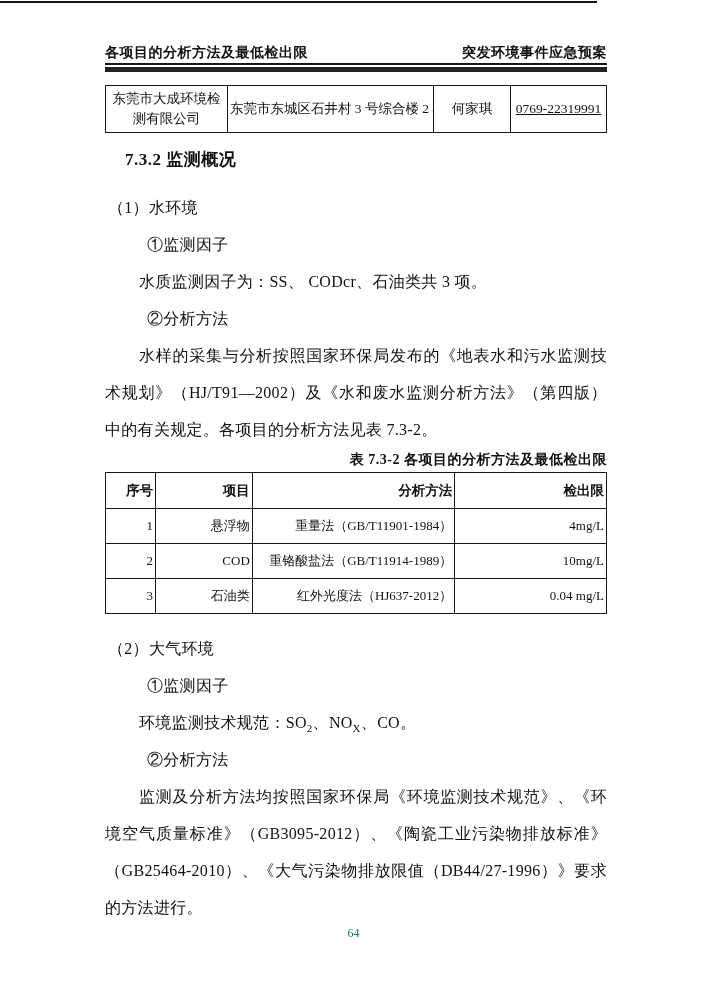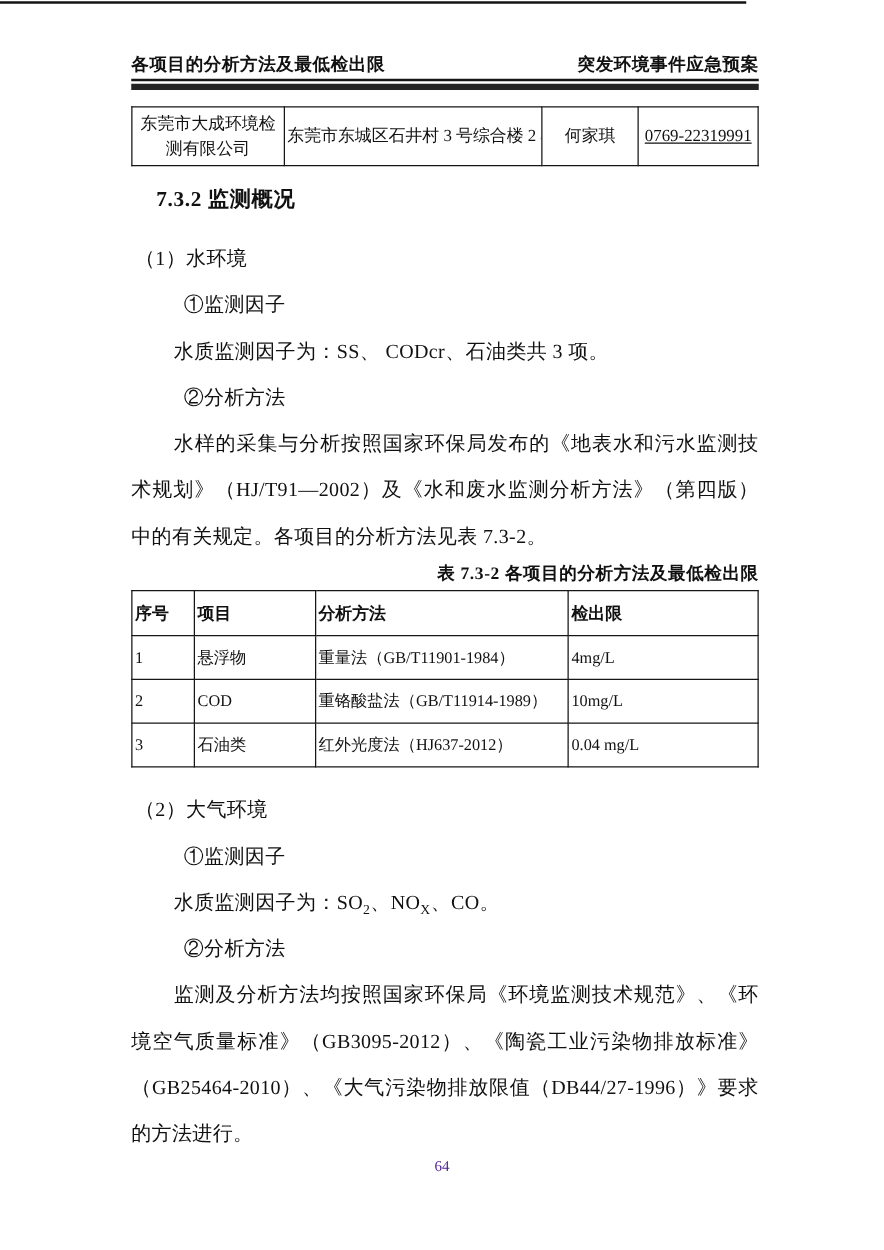--- a/index.html
+++ b/index.html
@@ -92,40 +92,40 @@
     letter-spacing: 0.5px;
   }
   table.analysis-table {
     width: 100%;
     margin-top: 4px;
     border-collapse: collapse;
     table-layout: fixed;
   }
   table.analysis-table th, table.analysis-table td {
     border: 1px solid #161616;
-    text-align: left;
+    text-align: right;
     vertical-align: middle;
     font-size: 13px;
     padding: 0 2px;
     overflow: hidden;
   }
   table.analysis-table th { height: 35px; font-size: 13.5px; }
   table.analysis-table td { height: 34px; }
   col.at-no { width: 10%; }
   col.at-item { width: 19.3%; }
   col.at-method { width: 40.4%; }
   col.at-limit { width: 30.3%; }
   
   .page-footer {
     position: absolute;
     top: 926px; left: 0;
     width: 707px;
     text-align: center;
     font-size: 12px;
-    color: #4c1d95;
+    color: #0f766e;
   }
 </style>
 </head>
 <body>
 
 <div class="page">
   <div class="scan-edge-top"></div>
 
   <div class="doc-header-row">
     <span>各项目的分析方法及最低检出限</span>
@@ -190,21 +190,21 @@
           <td>3</td>
           <td>石油类</td>
           <td>红外光度法（HJ637-2012）</td>
           <td>0.04 mg/L</td>
         </tr>
       </tbody>
     </table>
 
     <div class="para indent-item" style="margin-top:16px">（2）大气环境</div>
     <div class="para indent-circle">①监测因子</div>
-    <div class="para indent-text"><span>水质监测因子为：SO</span><sub class="chem-sub">2</sub><span>、NO</span><sub class="chem-sub">X</sub><span>、CO。</span></div>
+    <div class="para indent-text"><span>环境监测技术规范：SO</span><sub class="chem-sub">2</sub><span>、NO</span><sub class="chem-sub">X</sub><span>、CO。</span></div>
     <div class="para indent-circle">②分析方法</div>
     <div class="para jline jfirst">监测及分析方法均按照国家环保局《环境监测技术规范》、《环</div>
     <div class="para jline">境空气质量标准》（GB3095-2012）、《陶瓷工业污染物排放标准》</div>
     <div class="para jline">（GB25464-2010）、《大气污染物排放限值（DB44/27-1996）》要求</div>
     <div class="para jline jlast">的方法进行。</div>
   </div>
 
   <div class="page-footer">64</div>
 </div>
 

